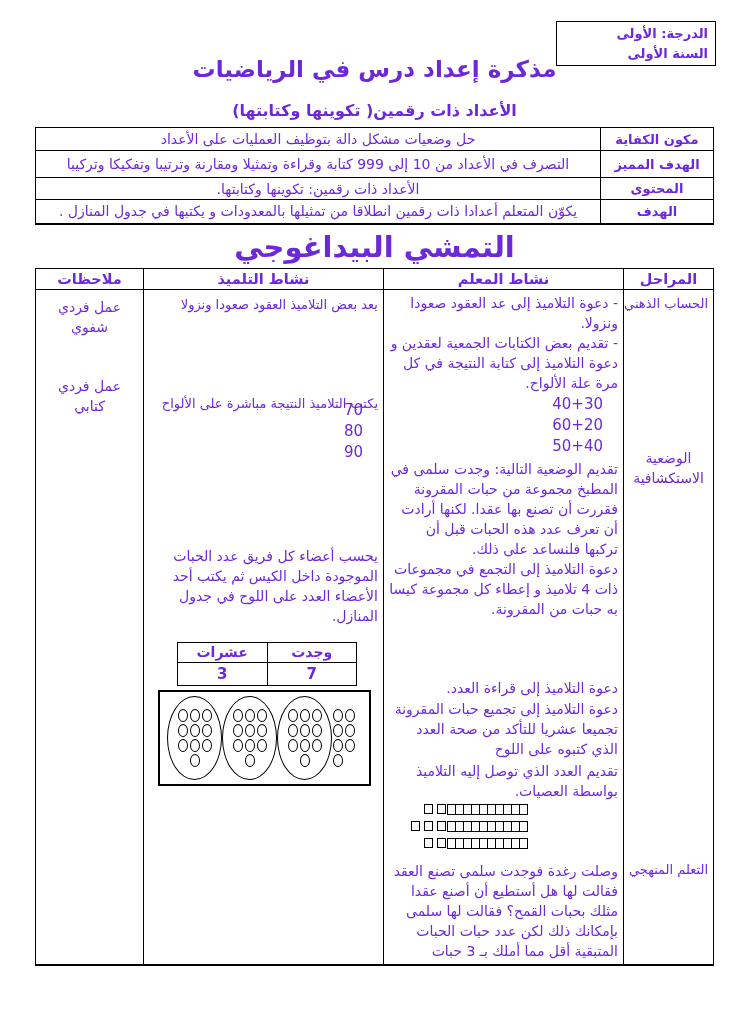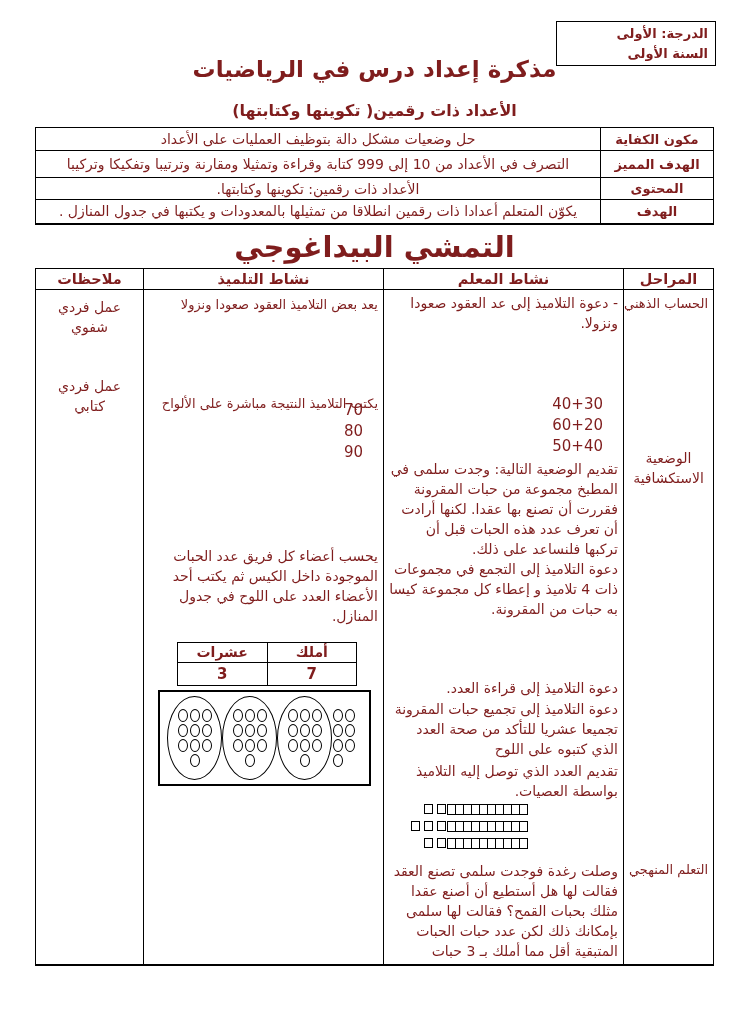--- a/index.html
+++ b/index.html
@@ -1,19 +1,19 @@
 <!DOCTYPE html>
 <html><head>
 <meta charset="utf-8">
 <style>
   * { box-sizing: border-box; margin: 0; padding: 0; }
   html,body { background:#888; }
   .page {
     position: relative; width: 749px; height: 1024px; margin: 0 auto;
-    background: #fff; color: #7f1d1d; overflow: hidden;
+    background: #fff; color: #6d28d9; overflow: hidden;
     font-family: "DejaVu Sans", "Liberation Sans", sans-serif;
   }
   .grade-box {
     position: absolute; top: 21px; right: 33px; width: 160px;
     border: 1px solid #000; padding: 2px 7px;
     font-size: 13px; font-weight: bold; line-height: 1.5; text-align: right;
   }
   .title { padding-top: 56px; text-align: center; font-size: 23px; font-weight: bold; }
   .subtitle { text-align: center; font-size: 16px; font-weight: bold; margin-top: 19px; }
 
@@ -119,20 +119,21 @@
 
       <div class="cell">
         <div class="blk center fit" style="top:4px">الحساب الذهني</div>
         <div class="blk center prel" style="top:158px">الوضعية
 الاستكشافية</div>
         <div class="blk center fit" style="top:570px">التعلم المنهجي</div>
       </div>
 
       <div class="cell">
         <div class="blk" style="top:3px">- دعوة التلاميذ إلى عد العقود صعودا ونزولا.</div>
+        <div class="blk" style="top:43px">- تقديم بعض الكتابات الجمعية لعقدين و دعوة التلاميذ إلى كتابة النتيجة في كل مرة علة الألواح.</div>
         <div class="blk nums" style="top:104px">
           <div>40+30</div>
           <div>60+20</div>
           <div>50+40</div>
         </div>
         <div class="blk" style="top:169px">تقديم الوضعية التالية: وجدت سلمى في المطبخ مجموعة من حبات المقرونة فقررت أن تصنع بها عقدا. لكنها أرادت أن تعرف عدد هذه الحبات قبل أن تركبها فلنساعد على ذلك.</div>
         <div class="blk" style="top:269px">دعوة التلاميذ إلى التجمع في مجموعات ذات 4 تلاميذ و إعطاء كل مجموعة كيسا به حبات من المقرونة.</div>
         <div class="blk" style="top:388px">دعوة التلاميذ إلى قراءة العدد.</div>
         <div class="blk" style="top:409px">دعوة التلاميذ إلى تجميع حبات المقرونة تجميعا عشريا للتأكد من صحة العدد الذي كتبوه على اللوح</div>
         <div class="blk" style="top:471px">تقديم العدد الذي توصل إليه التلاميذ بواسطة العصيات.</div>
@@ -201,21 +202,21 @@
         <div class="blk fit" style="top:104px">يكتب التلاميذ النتيجة مباشرة على الألواح</div>
         <div class="blk nums" style="top:110px">
           <div>70</div>
           <div>80</div>
           <div>90</div>
         </div>
         <div class="blk" style="top:256px">يحسب أعضاء كل فريق عدد الحبات الموجودة داخل الكيس ثم يكتب أحد الأعضاء العدد على اللوح في جدول المنازل.</div>
         <table class="pv" style="top:352px">
           <tbody>
               <tr class="pvh">
-            <td>أملك</td>
+            <td>وجدت</td>
             <td>عشرات</td>
           </tr>
           <tr class="pvv">
             <td>7</td>
             <td>3</td>
           </tr>
         </tbody>
           </table>
         <div class="beads-fig">
             <div class="bead-group">

